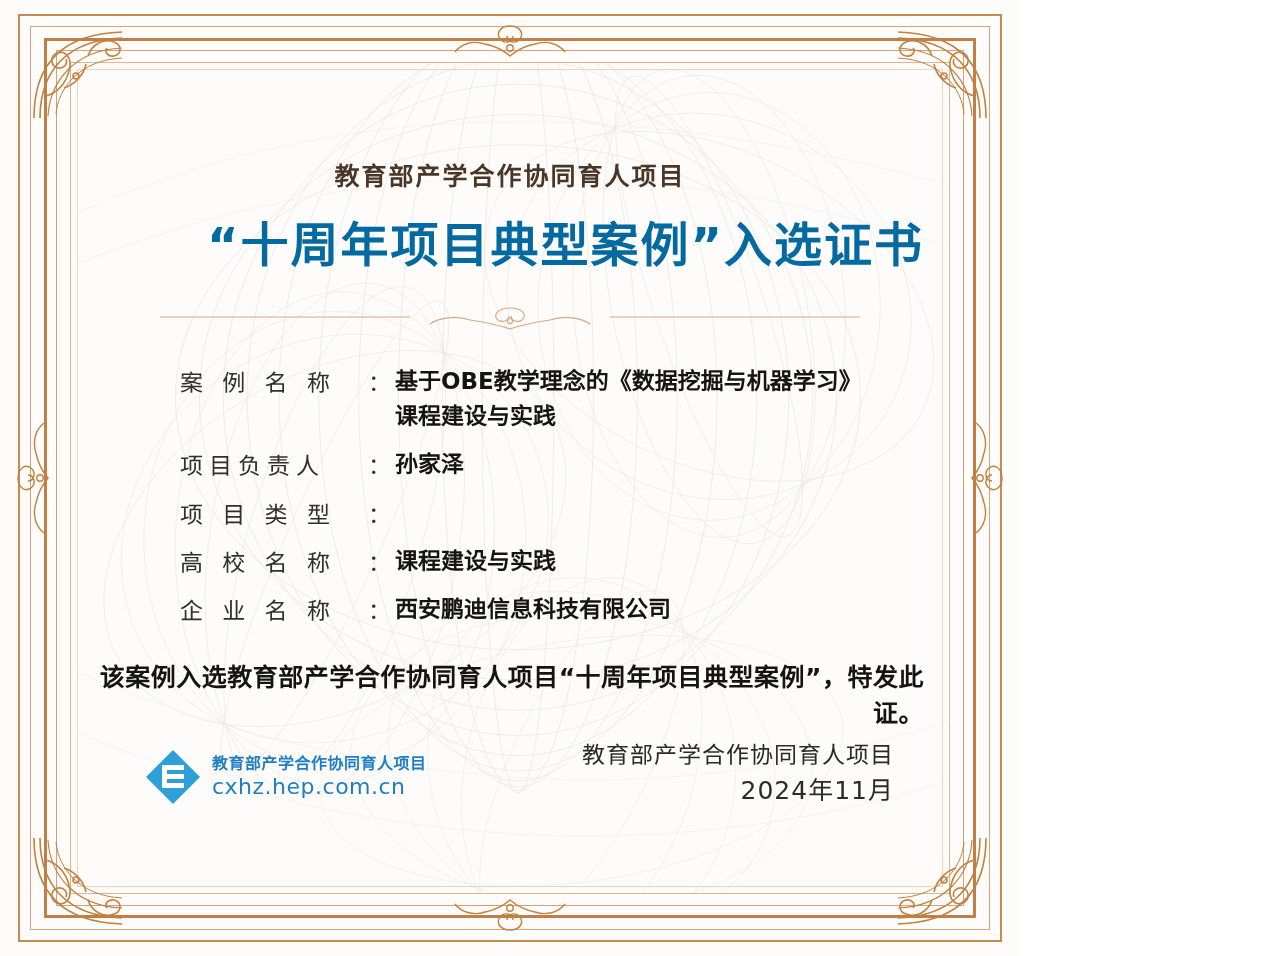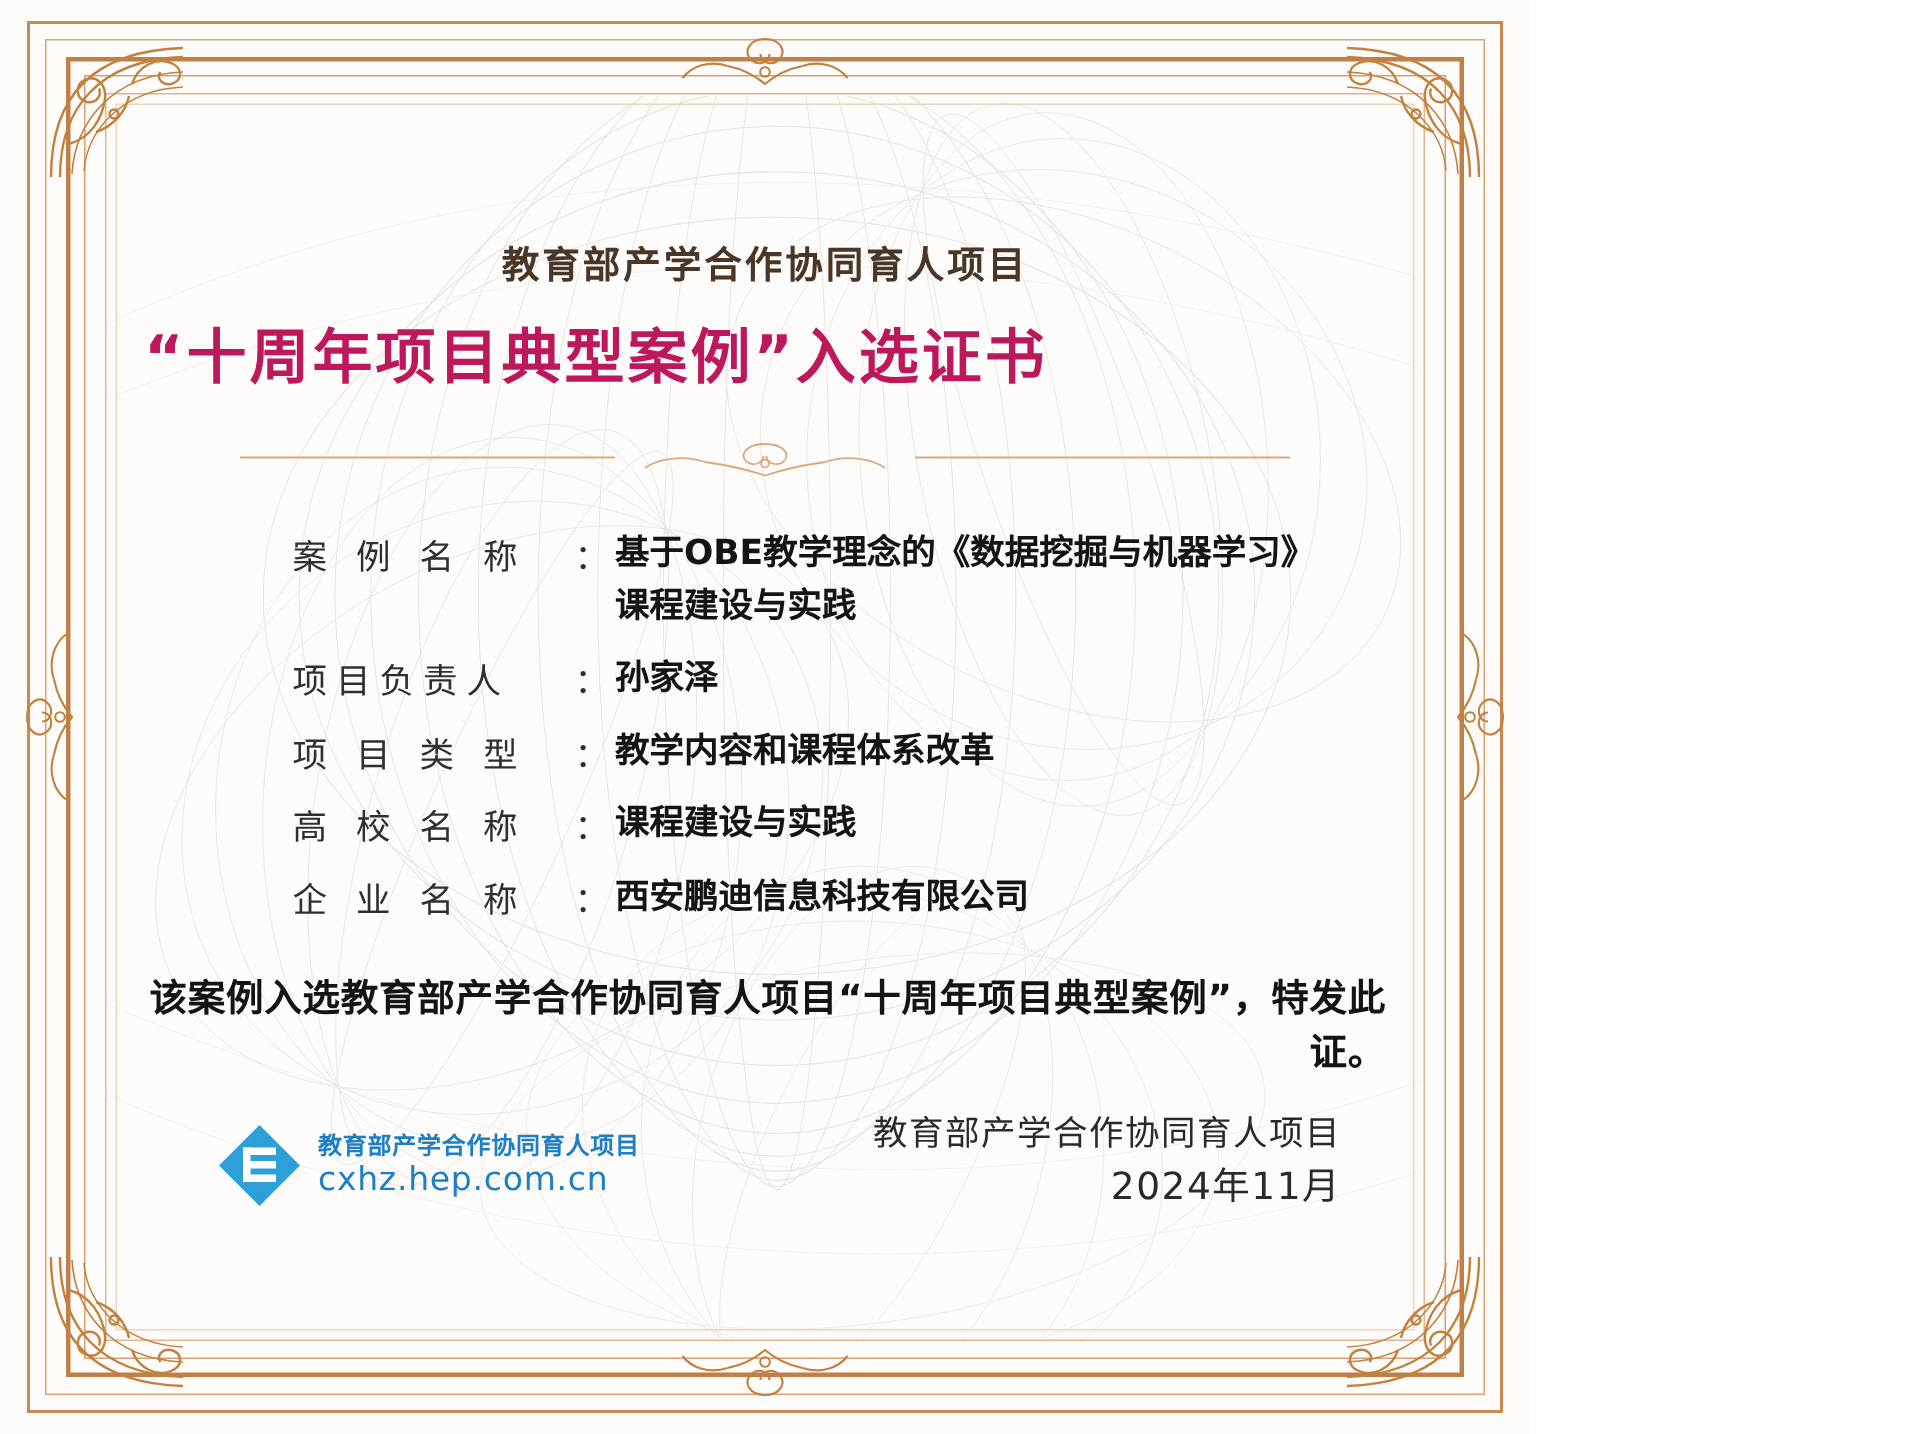--- a/index.html
+++ b/index.html
@@ -102,25 +102,25 @@
 
   .head-sub {
     text-align: center;
     margin-top: 78px;
     font-size: 25px;
     letter-spacing: 2px;
     color: #4a3626;
     font-weight: 600;
   }
   .head-title {
-    text-align: left;
+    text-align: right;
     margin-top: 14px;
-    font-size: 40px;
+    font-size: 48px;
     font-weight: 700;
-    color: #be185d;
+    color: #0369a1;
     letter-spacing: 2px;
     white-space: nowrap;
   }
 
   .divider {
     margin: 28px auto 0;
     width: 700px;
     height: 26px;
     position: relative;
     color: #d9a87f;
@@ -136,21 +136,20 @@
     margin-bottom: 14px;
   }
   .field-label {
     width: 188px;
     flex: 0 0 188px;
     font-size: 23px;
     color: #2f2f2f;
     letter-spacing: 6px;
     text-align: left;
     white-space: nowrap;
-    margin-left: 15px;
   }
   .field-colon {
     flex: 0 0 auto;
     font-size: 23px;
     color: #2f2f2f;
     margin-right: 4px;
   }
   .field-value {
     font-size: 23px;
     font-weight: 700;
@@ -415,21 +414,20 @@
 
       <div class="field-row">
         <span class="field-label">项目负责人</span>
         <span class="field-colon">：</span>
         <span class="field-value">孙家泽</span>
       </div>
 
       <div class="field-row">
         <span class="field-label">项 目 类 型</span>
         <span class="field-colon">：</span>
-        <span class="field-value">教学内容和课程体系改革</span>
       </div>
 
       <div class="field-row">
         <span class="field-label">高 校 名 称</span>
         <span class="field-colon">：</span>
         <span class="field-value">课程建设与实践</span>
       </div>
 
       <div class="field-row">
         <span class="field-label">企 业 名 称</span>

